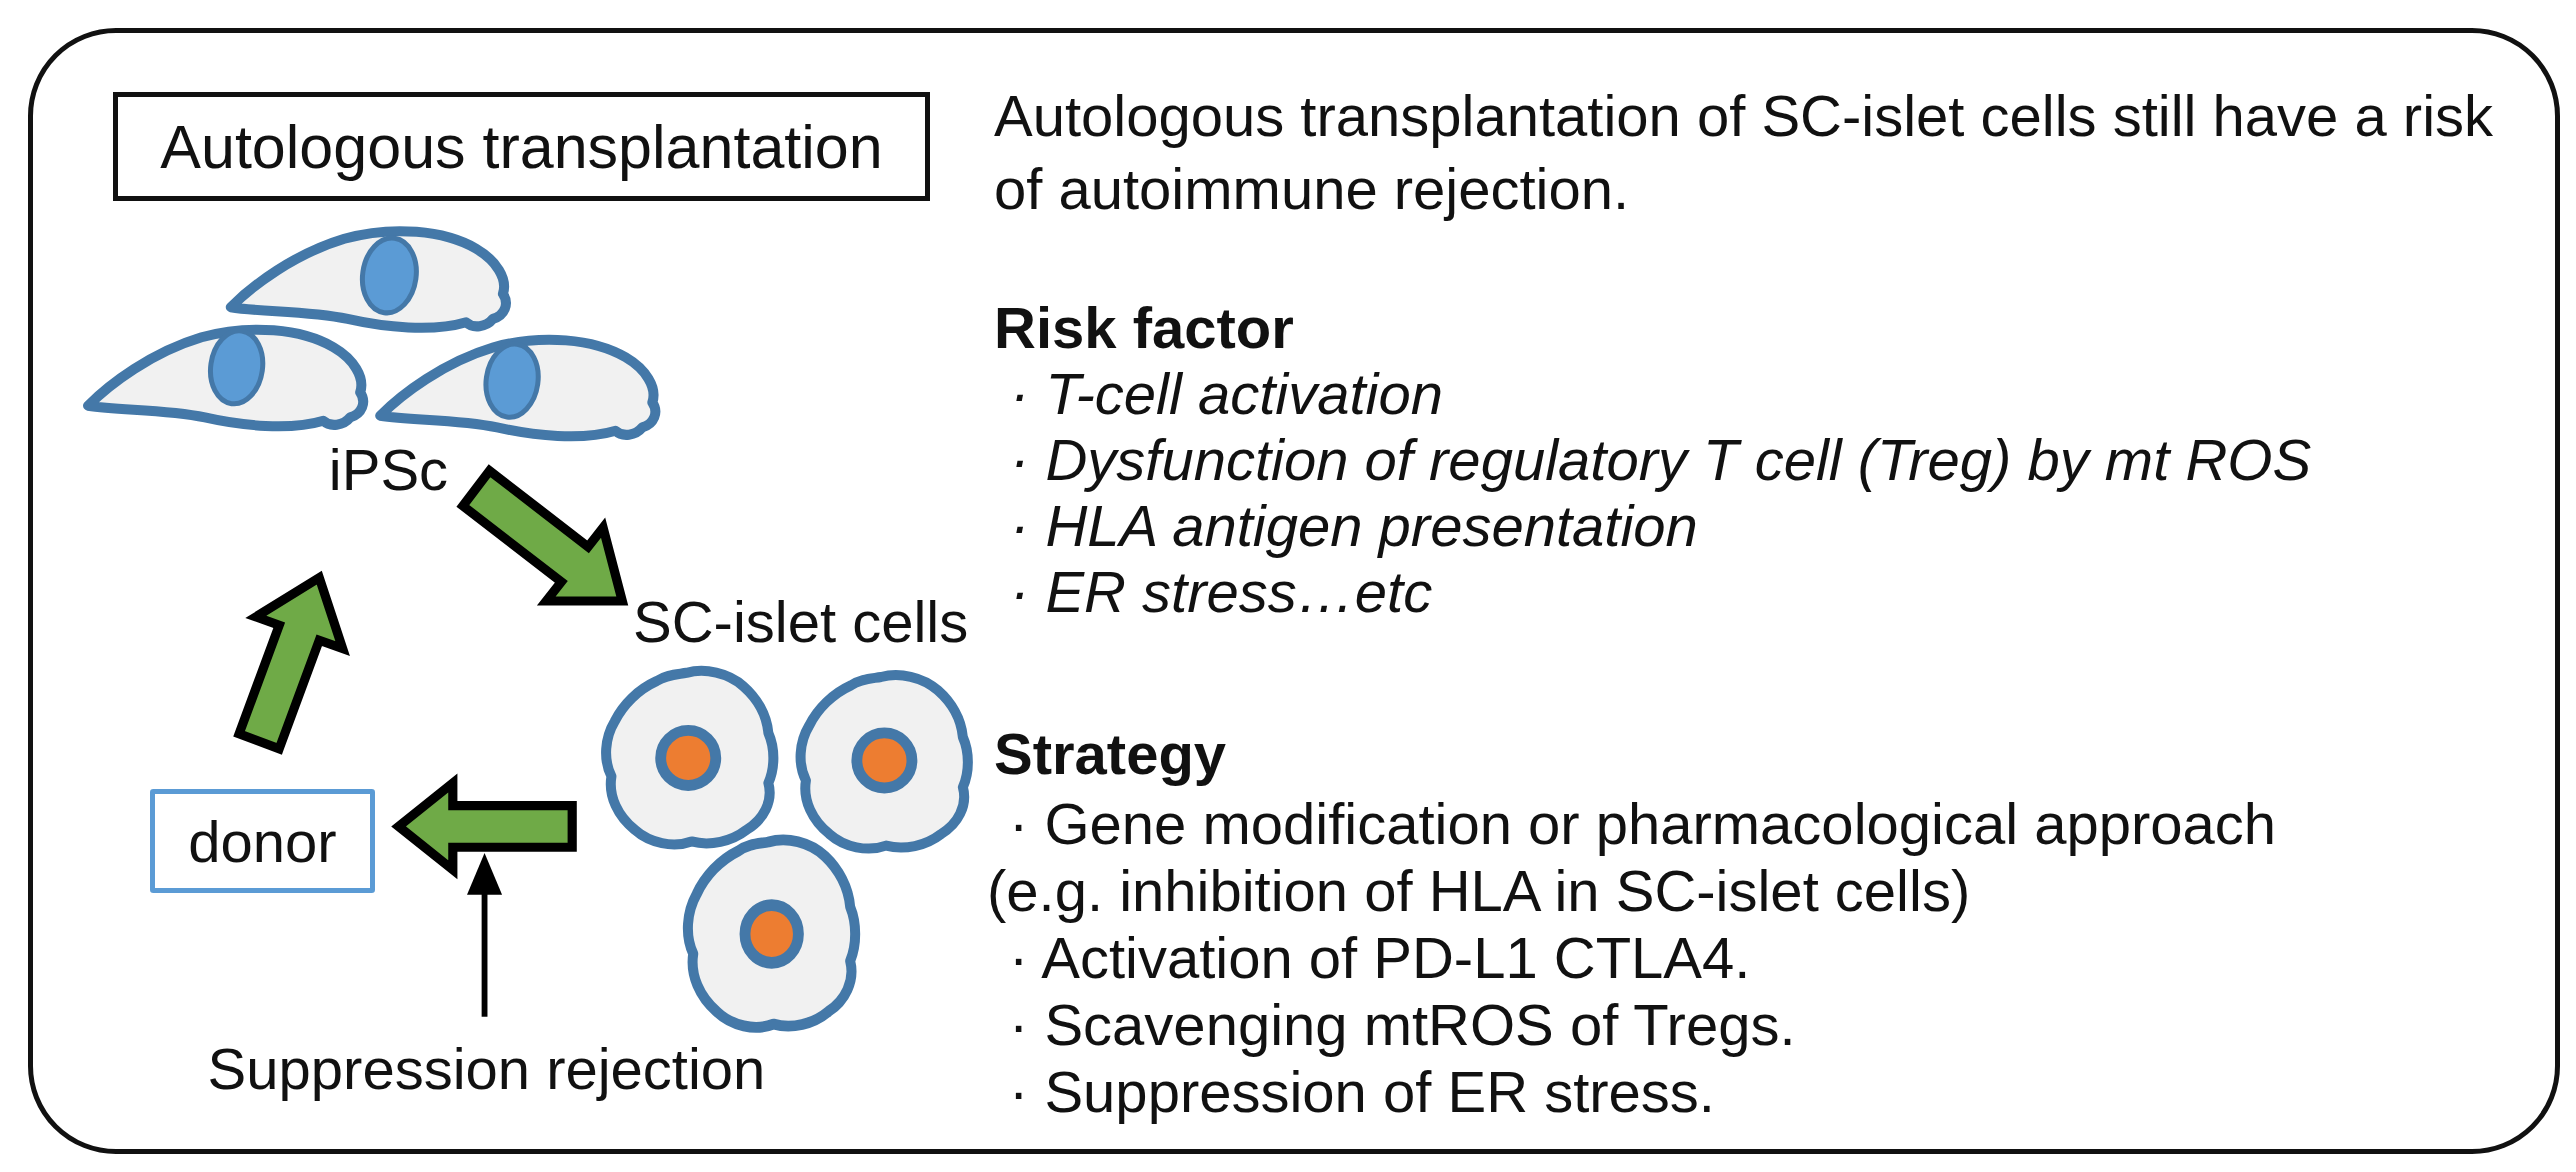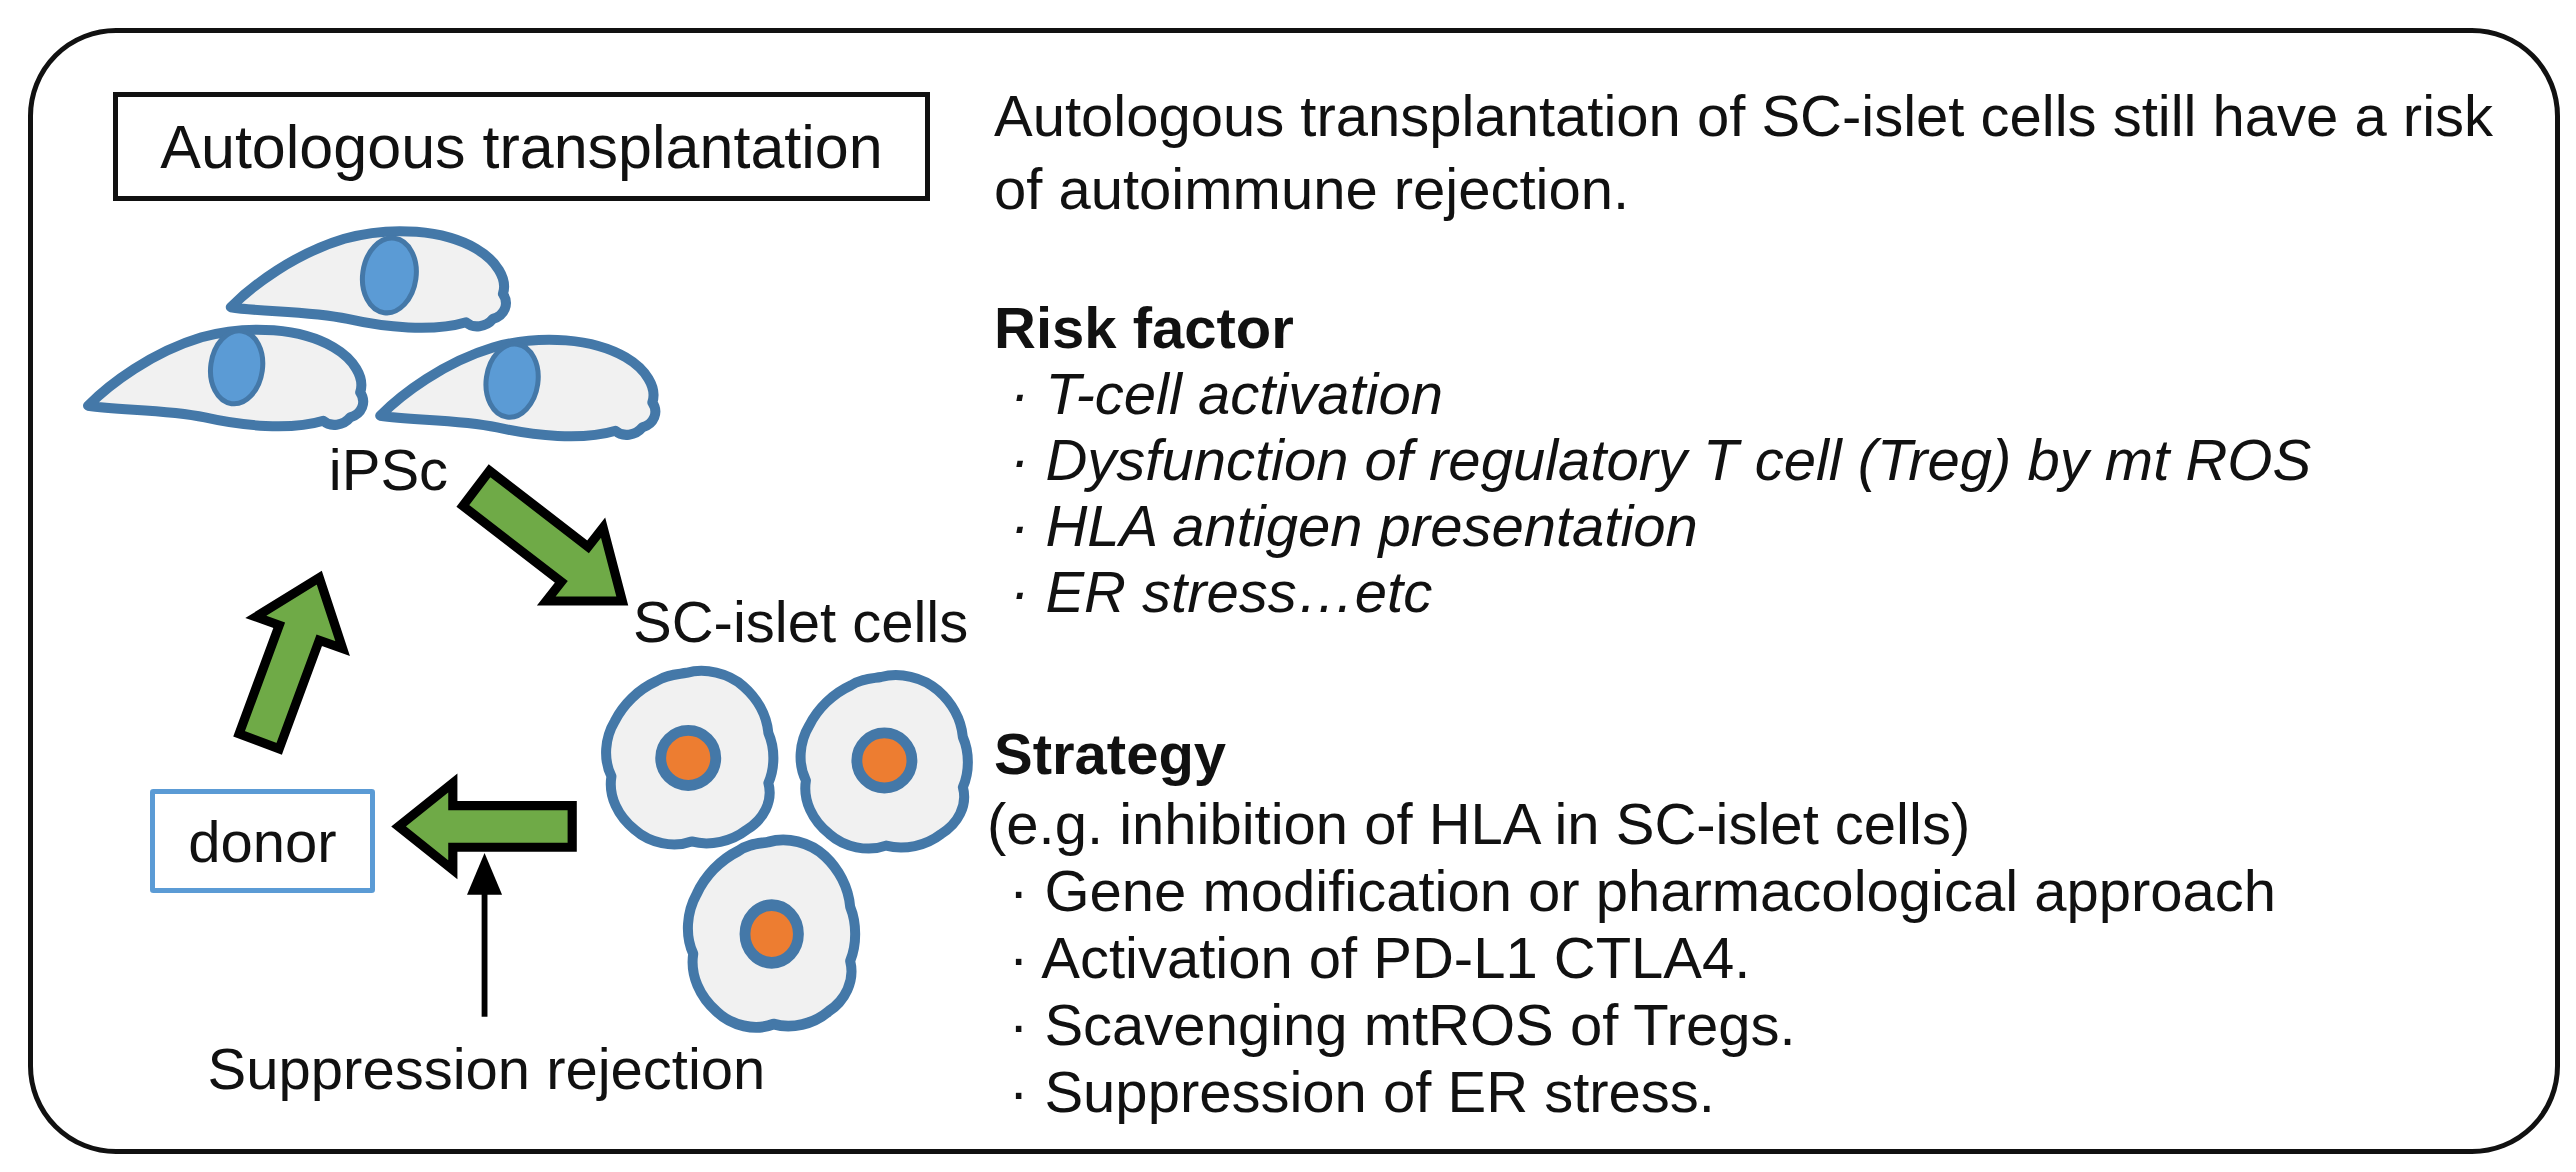--- a/index.html
+++ b/index.html
@@ -157,21 +157,21 @@
   <div class="heading" id="risk-heading">Risk factor</div>
   <div class="vlist" id="risk-list">
     <div class="item">· T-cell activation</div>
     <div class="item">· Dysfunction of regulatory T cell (Treg) by mt ROS</div>
     <div class="item">· HLA antigen presentation</div>
     <div class="item">· ER stress…etc</div>
   </div>
 
   <div class="heading" id="strategy-heading">Strategy</div>
   <div class="vlist" id="strategy-list">
+    <div class="item">· Gene modification or pharmacological approach</div>
     <div class="item no-indent">(e.g. inhibition of HLA in SC-islet cells)</div>
-    <div class="item">· Gene modification or pharmacological approach</div>
     <div class="item">· Activation of PD-L1 CTLA4.</div>
     <div class="item">· Scavenging mtROS of Tregs.</div>
     <div class="item">· Suppression of ER stress.</div>
   </div>
 
 </div>
 
 
 </body></html>

